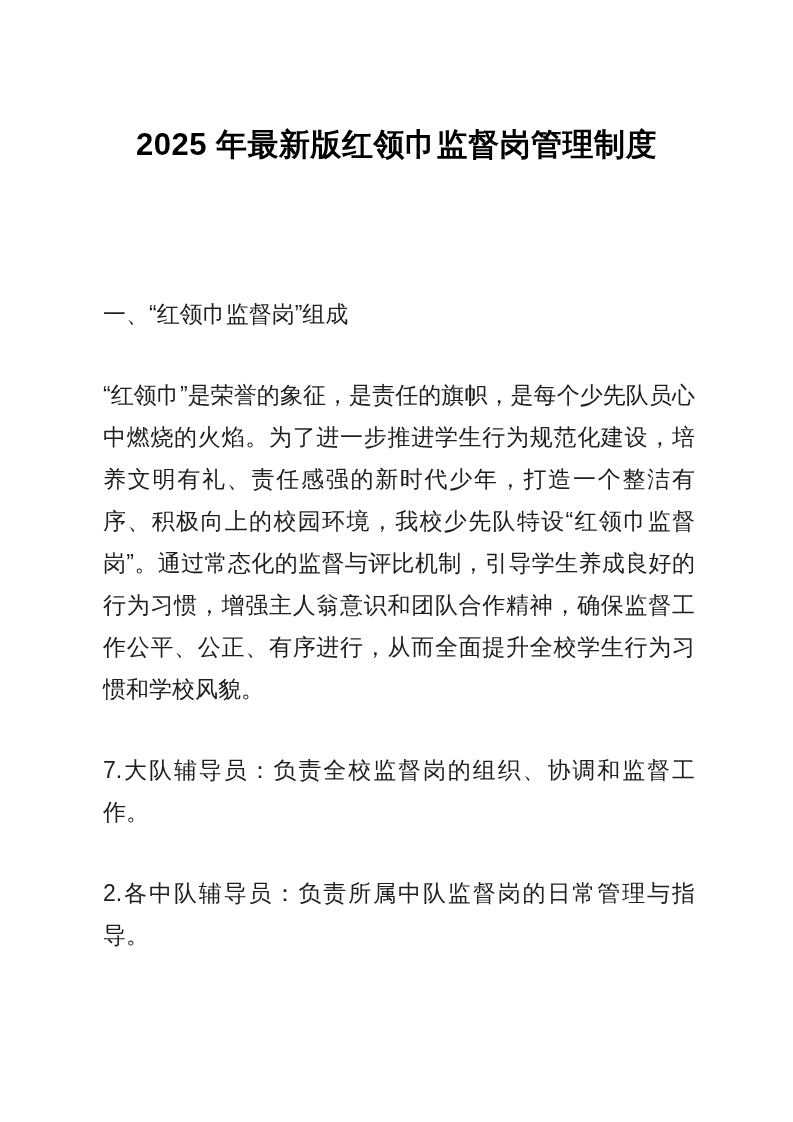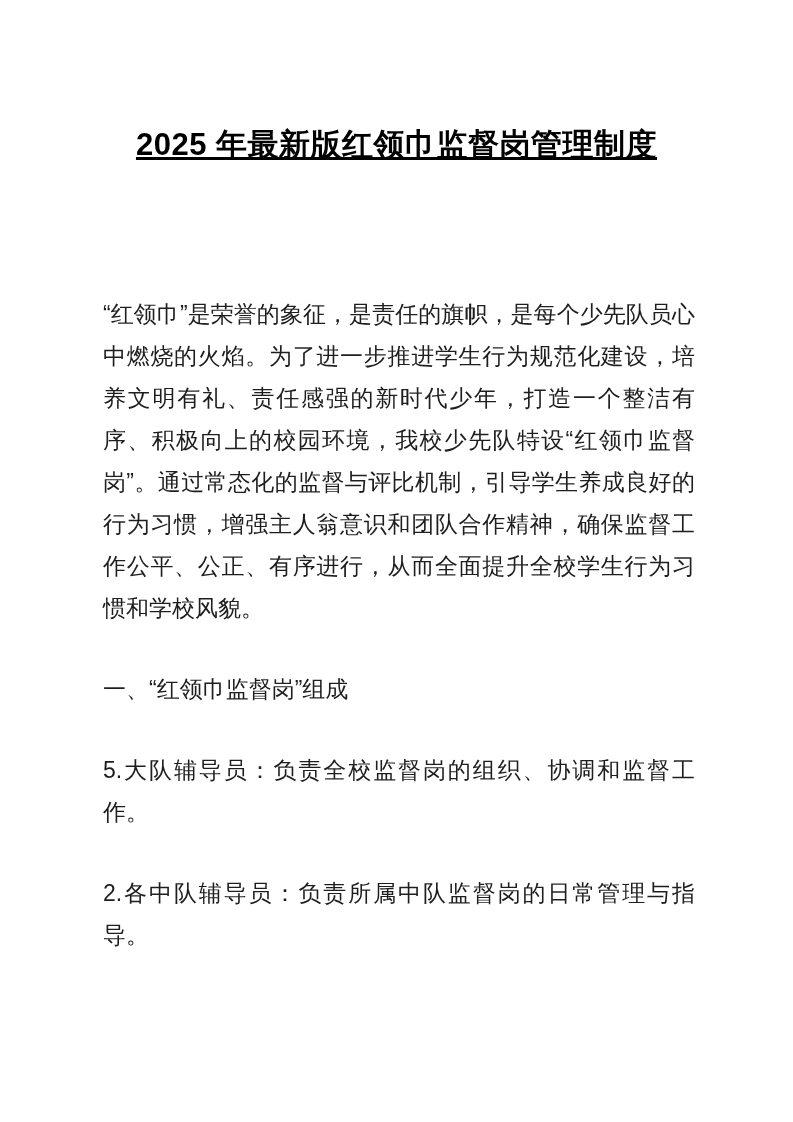--- a/index.html
+++ b/index.html
@@ -17,21 +17,20 @@
   }
   .doc-title {
     margin: 0;
     padding-top: 122px;
     text-align: center;
     font-size: 31px;
     line-height: 46px;
     font-weight: 700;
     color: #000000;
     letter-spacing: 0.5px;
-    text-decoration: underline;
   }
   .doc-body {
     box-sizing: border-box;
     width: 592px;
     margin: 125px 0 0 103px;
     font-size: 23px;
     line-height: 42px;
     color: #1e1e1e;
     text-align: justify;
     text-justify: inter-ideograph;
@@ -43,22 +42,22 @@
     margin-bottom: 0;
   }
 </style>
 </head>
 <body>
 
 <div class="page">
   <h1 class="doc-title">2025 年最新版红领巾监督岗管理制度</h1>
 
   <div class="doc-body">
+    <p>一、“红领巾监督岗”组成</p>
+
     <p>“红领巾”是荣誉的象征，是责任的旗帜，是每个少先队员心中燃烧的火焰。为了进一步推进学生行为规范化建设，培养文明有礼、责任感强的新时代少年，打造一个整洁有序、积极向上的校园环境，我校少先队特设“红领巾监督岗”。通过常态化的监督与评比机制，引导学生养成良好的行为习惯，增强主人翁意识和团队合作精神，确保监督工作公平、公正、有序进行，从而全面提升全校学生行为习惯和学校风貌。</p>
 
-    <p>一、“红领巾监督岗”组成</p>
-
-    <p>5.大队辅导员：负责全校监督岗的组织、协调和监督工作。</p>
+    <p>7.大队辅导员：负责全校监督岗的组织、协调和监督工作。</p>
 
     <p>2.各中队辅导员：负责所属中队监督岗的日常管理与指导。</p>
 
   </div>
 </div>
 
 </body></html>

